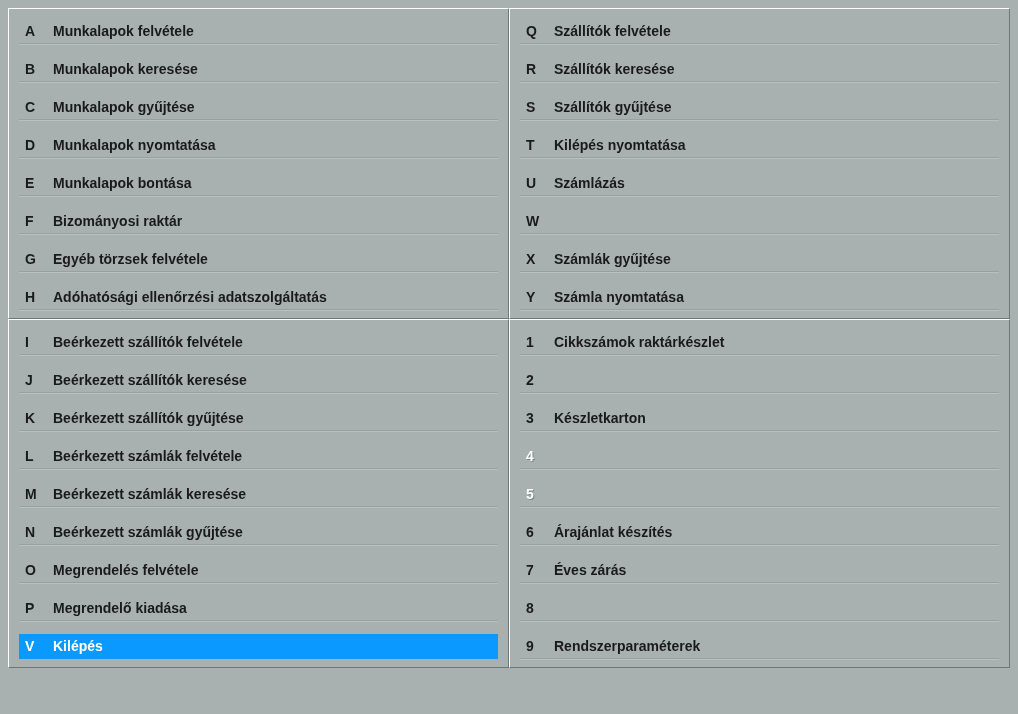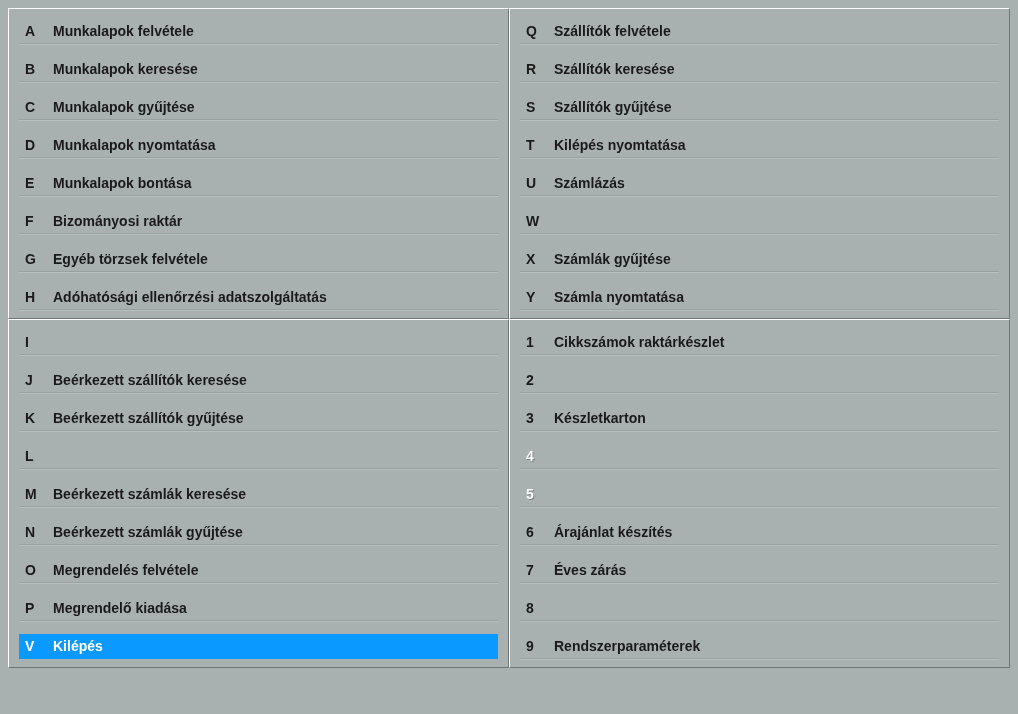--- a/index.html
+++ b/index.html
@@ -129,31 +129,33 @@
         <span class="label">Számlák gyűjtése</span>
       </div>
       <div class="item">
         <span class="key">Y</span>
         <span class="label">Számla nyomtatása</span>
       </div>
     </div>
     <div class="panel">
       <div class="item">
         <span class="key">I</span>
+        <span class="label">Beérkezett szállítók felvétele</span>
       </div>
       <div class="item">
         <span class="key">J</span>
         <span class="label">Beérkezett szállítók keresése</span>
       </div>
       <div class="item">
         <span class="key">K</span>
         <span class="label">Beérkezett szállítók gyűjtése</span>
       </div>
       <div class="item">
         <span class="key">L</span>
+        <span class="label">Beérkezett számlák felvétele</span>
       </div>
       <div class="item">
         <span class="key">M</span>
         <span class="label">Beérkezett számlák keresése</span>
       </div>
       <div class="item">
         <span class="key">N</span>
         <span class="label">Beérkezett számlák gyűjtése</span>
       </div>
       <div class="item">

